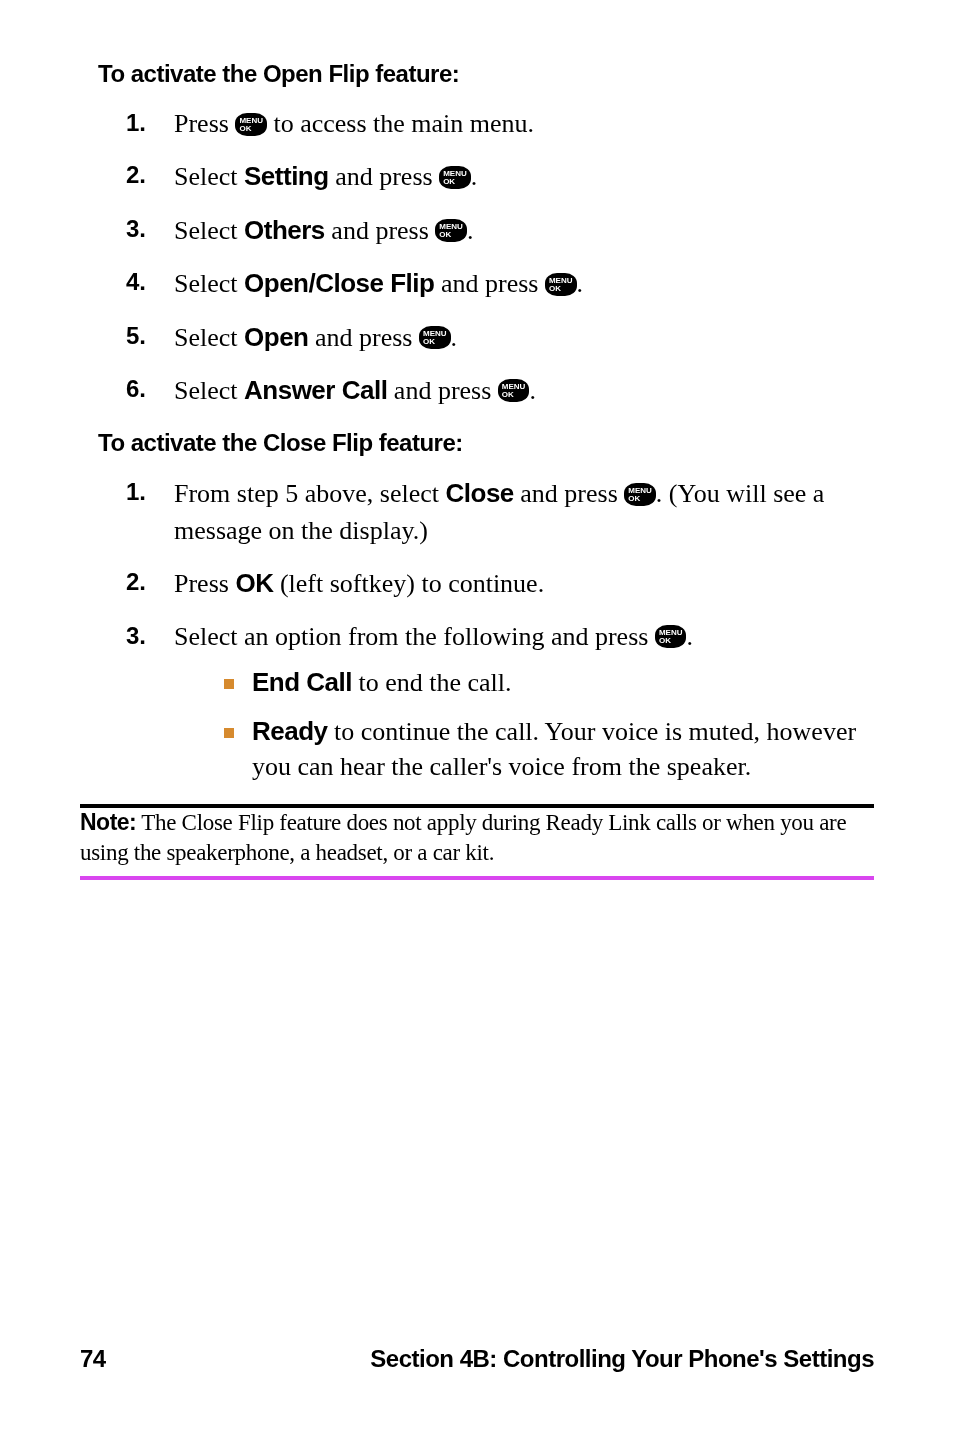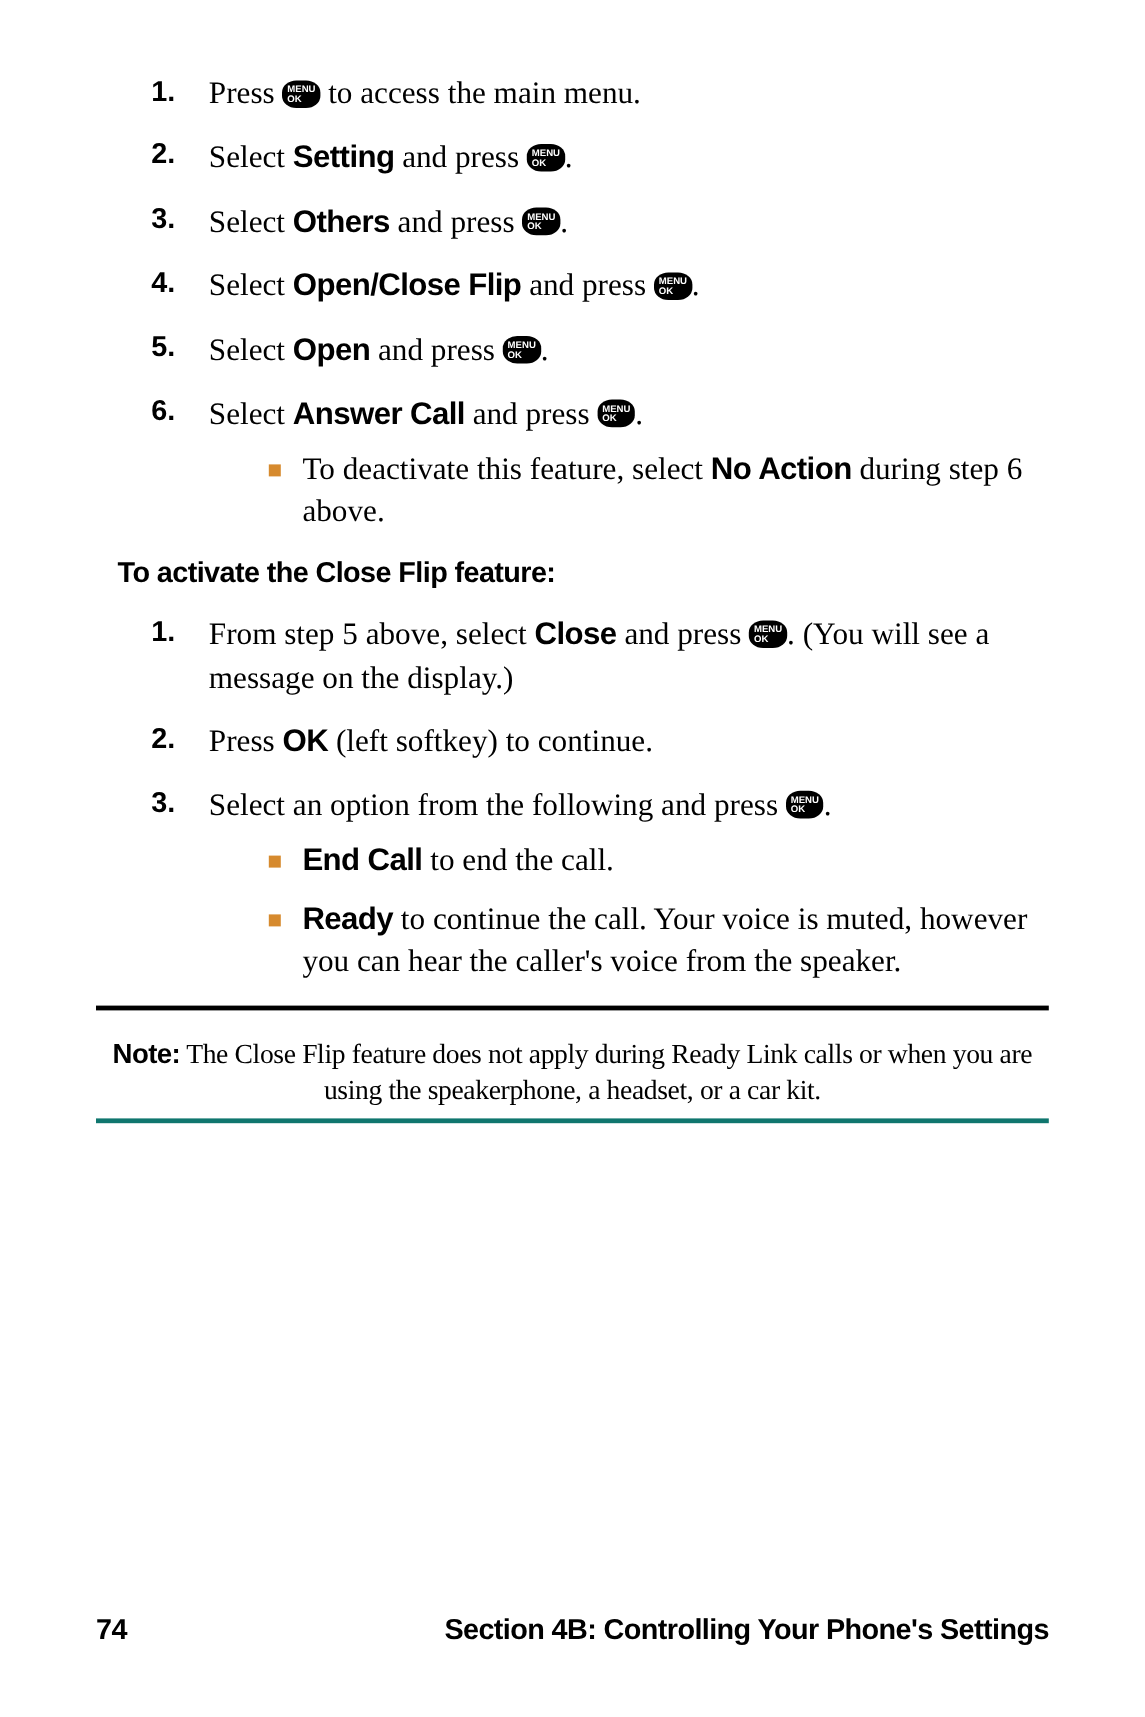--- a/index.html
+++ b/index.html
@@ -93,27 +93,26 @@
     content: "";
     position: absolute;
     left: 0;
     top: 14px;
     width: 10px;
     height: 10px;
     background: #d68a2e;
   }
   .note-block {
     border-top: 4px solid #000;
-    border-bottom: 4px solid #0f766e;
-    padding: 22px 0 8px 0;
+    border-bottom: 4px solid #d946ef;
+    padding: 0 0 8px 0;
     margin: 16px 0 0 0;
     font-size: 23px;
     line-height: 1.3;
     letter-spacing: -0.3px;
-    text-align: center;
   }
   .footer {
     position: absolute;
     bottom: 58px;
     left: 80px;
     right: 80px;
     font-family: Arial, Helvetica, sans-serif;
     font-weight: 900;
     font-size: 24px;
     display: flex;
@@ -121,20 +120,21 @@
     letter-spacing: -0.5px;
   }
 </style>
 </head>
 <body>
 
 <div class="page">
 
 
 
+  <p class="subhead">To activate the Open Flip feature:</p>
 
   <ol class="steps">
     <li>
       <span class="num">1.</span>
       <span>Press </span><span class="menu-icon"><span>MENU</span><span>OK</span></span><span> to access the main menu.</span>
     </li>
     <li>
       <span class="num">2.</span>
       <span>Select </span><span class="bold">Setting</span><span> and press </span><span class="menu-icon"><span>MENU</span><span>OK</span></span><span>.</span>
     </li>
@@ -146,25 +146,20 @@
       <span class="num">4.</span>
       <span>Select </span><span class="bold">Open/Close Flip</span><span> and press </span><span class="menu-icon"><span>MENU</span><span>OK</span></span><span>.</span>
     </li>
     <li>
       <span class="num">5.</span>
       <span>Select </span><span class="bold">Open</span><span> and press </span><span class="menu-icon"><span>MENU</span><span>OK</span></span><span>.</span>
     </li>
     <li>
       <span class="num">6.</span>
       <span>Select </span><span class="bold">Answer Call</span><span> and press </span><span class="menu-icon"><span>MENU</span><span>OK</span></span><span>.</span>
-      <ul class="bullets">
-        <li>
-          <span>To deactivate this feature, select </span><span class="bold">No Action</span><span> during step 6 above.</span>
-        </li>
-      </ul>
     </li>
   </ol>
 
   <p class="subhead">To activate the Close Flip feature:</p>
 
   <ol class="steps">
     <li>
       <span class="num">1.</span>
       <span>From step 5 above, select </span><span class="bold">Close</span><span> and press </span><span class="menu-icon"><span>MENU</span><span>OK</span></span><span>. (You will see a message on the display.)</span>
     </li>

